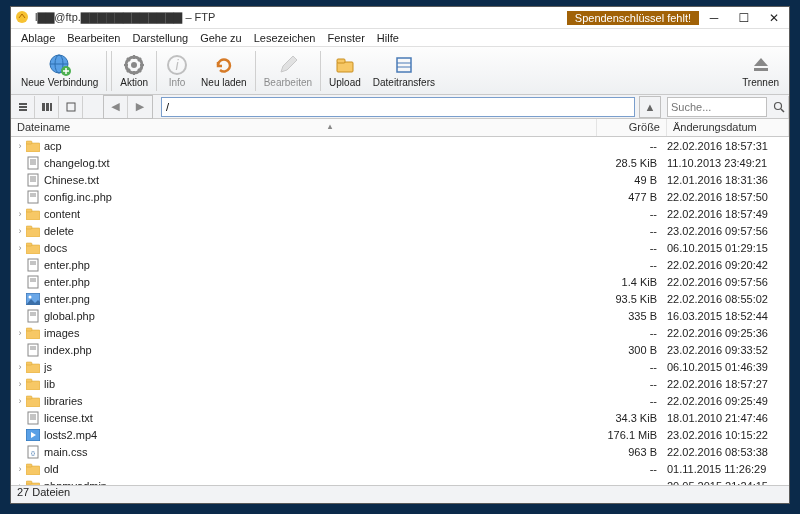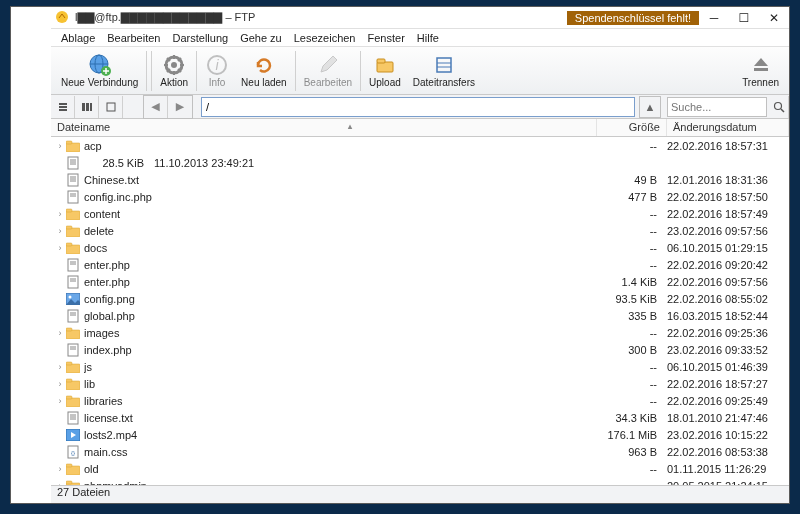--- a/index.html
+++ b/index.html
@@ -1,17 +1,17 @@
 <!DOCTYPE html>
 <html><head>
 <meta charset="utf-8">
 <style>
   * { box-sizing: border-box; margin: 0; padding: 0; font-family: "Segoe UI", Tahoma, sans-serif; }
   body { background: #0b2a4a; width: 800px; height: 514px; overflow: hidden; position: relative; }
-  .window { position: absolute; top: 6px; left: 10px; width: 780px; height: 498px; background: #fff; border: 1px solid #5a5a5a; display: flex; flex-direction: column; font-size: 11px; color: #222; padding-left: 40px; }
+  .window { position: absolute; top: 6px; left: 10px; width: 780px; height: 498px; background: #fff; border: 1px solid #5a5a5a; display: flex; flex-direction: column; font-size: 11px; color: #222; }
 
   
   .titlebar { height: 22px; display: flex; align-items: center; background: #fff; border-bottom: 1px solid #e0e0e0; }
   .title-icon { width: 16px; height: 16px; margin: 0 4px; }
   .title-text { flex: 1; font-size: 11px; color: #333; }
   .alert-btn { background: #a16207; color: #fff; font-size: 11px; padding: 1px 8px; margin-right: 0; }
   .win-btn { width: 30px; height: 22px; display: flex; align-items: center; justify-content: center; font-size: 12px; }
 
   
   .menubar { height: 18px; display: flex; align-items: center; padding: 0 4px; gap: 0; border-bottom: 1px solid #e0e0e0; }
@@ -229,20 +229,21 @@
       <div class="row">
         <span class="expand"></span>
         <span class="fic">
           <svg width="12" height="14">
             <rect x="1" y="1" width="10" height="12" fill="#fff" stroke="#888"></rect>
             <line x1="3" y1="4" x2="9" y2="4" stroke="#888"></line>
             <line x1="3" y1="6" x2="9" y2="6" stroke="#888"></line>
             <line x1="3" y1="8" x2="9" y2="8" stroke="#888"></line>
           </svg>
         </span>
+        <span class="fname">changelog.txt</span>
         <span class="fsize">28.5 KiB</span>
         <span class="fdate">11.10.2013 23:49:21</span>
       </div>
       <div class="row">
         <span class="expand"></span>
         <span class="fic">
           <svg width="12" height="14">
             <rect x="1" y="1" width="10" height="12" fill="#fff" stroke="#888"></rect>
             <line x1="3" y1="4" x2="9" y2="4" stroke="#888"></line>
             <line x1="3" y1="6" x2="9" y2="6" stroke="#888"></line>
@@ -330,21 +331,21 @@
       </div>
       <div class="row">
         <span class="expand"></span>
         <span class="fic">
           <svg width="14" height="12">
             <rect x="0" y="0" width="14" height="12" fill="#6aa7e8" stroke="#3b6fa8"></rect>
             <circle cx="4" cy="4" r="1.5" fill="#fff"></circle>
             <path d="M0 12 L5 6 L9 10 L12 7 L14 9 L14 12 Z" fill="#3b6fa8"></path>
           </svg>
         </span>
-        <span class="fname">config.png</span>
+        <span class="fname">enter.png</span>
         <span class="fsize">93.5 KiB</span>
         <span class="fdate">22.02.2016 08:55:02</span>
       </div>
       <div class="row">
         <span class="expand"></span>
         <span class="fic">
           <svg width="12" height="14">
             <rect x="1" y="1" width="10" height="12" fill="#fff" stroke="#888"></rect>
             <line x1="3" y1="4" x2="9" y2="4" stroke="#888"></line>
             <line x1="3" y1="6" x2="9" y2="6" stroke="#888"></line>

